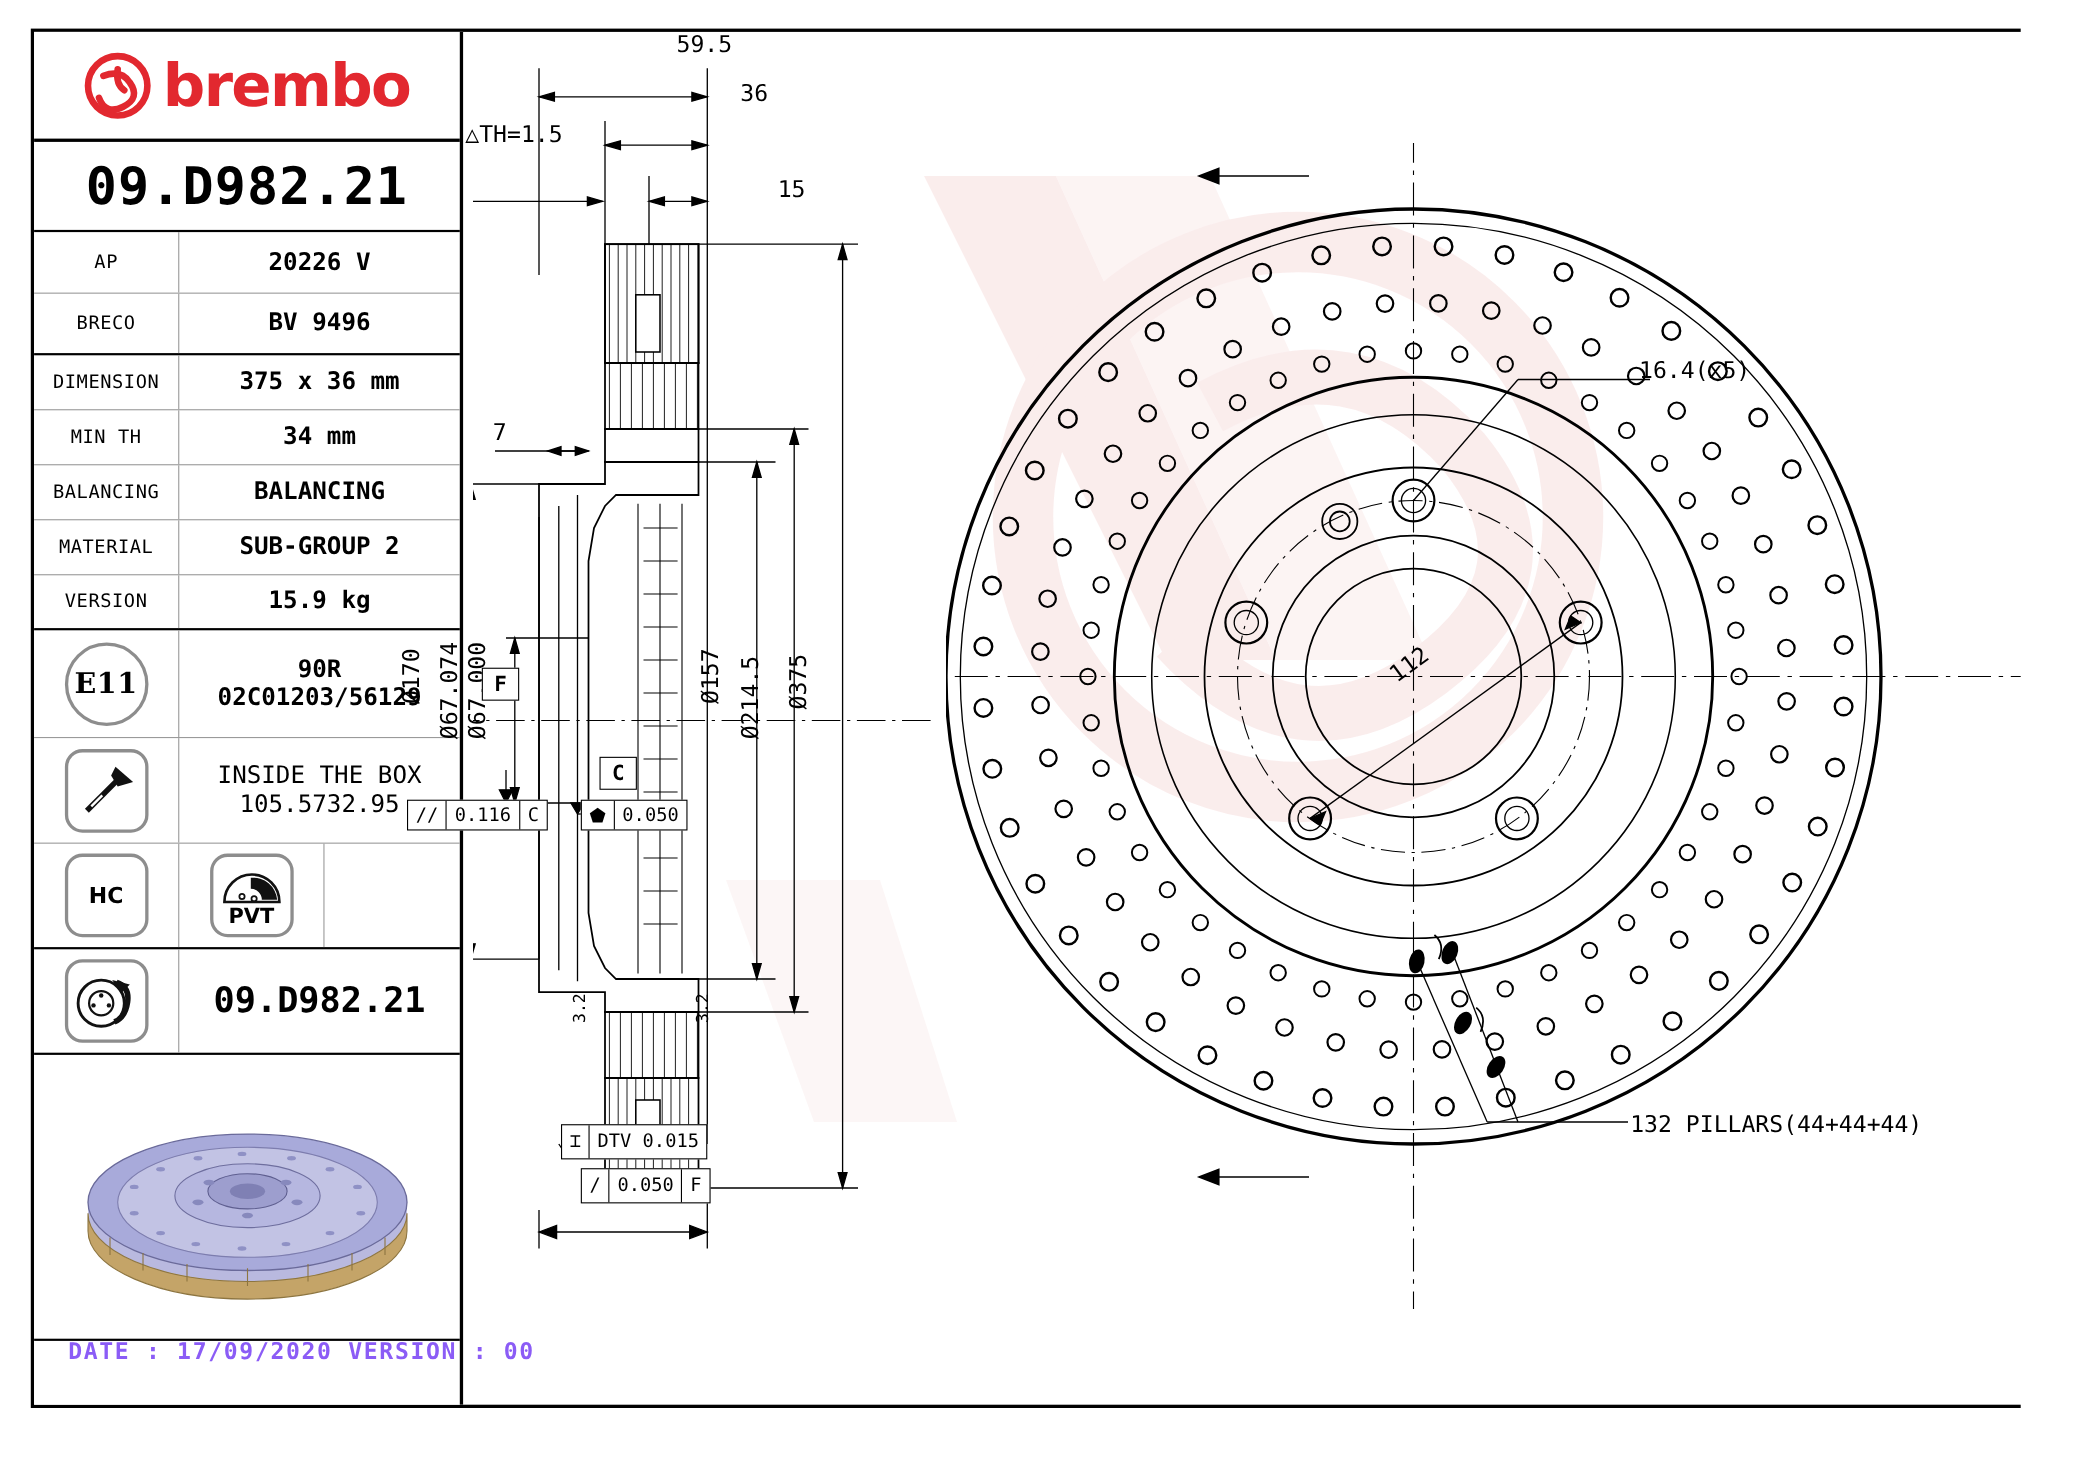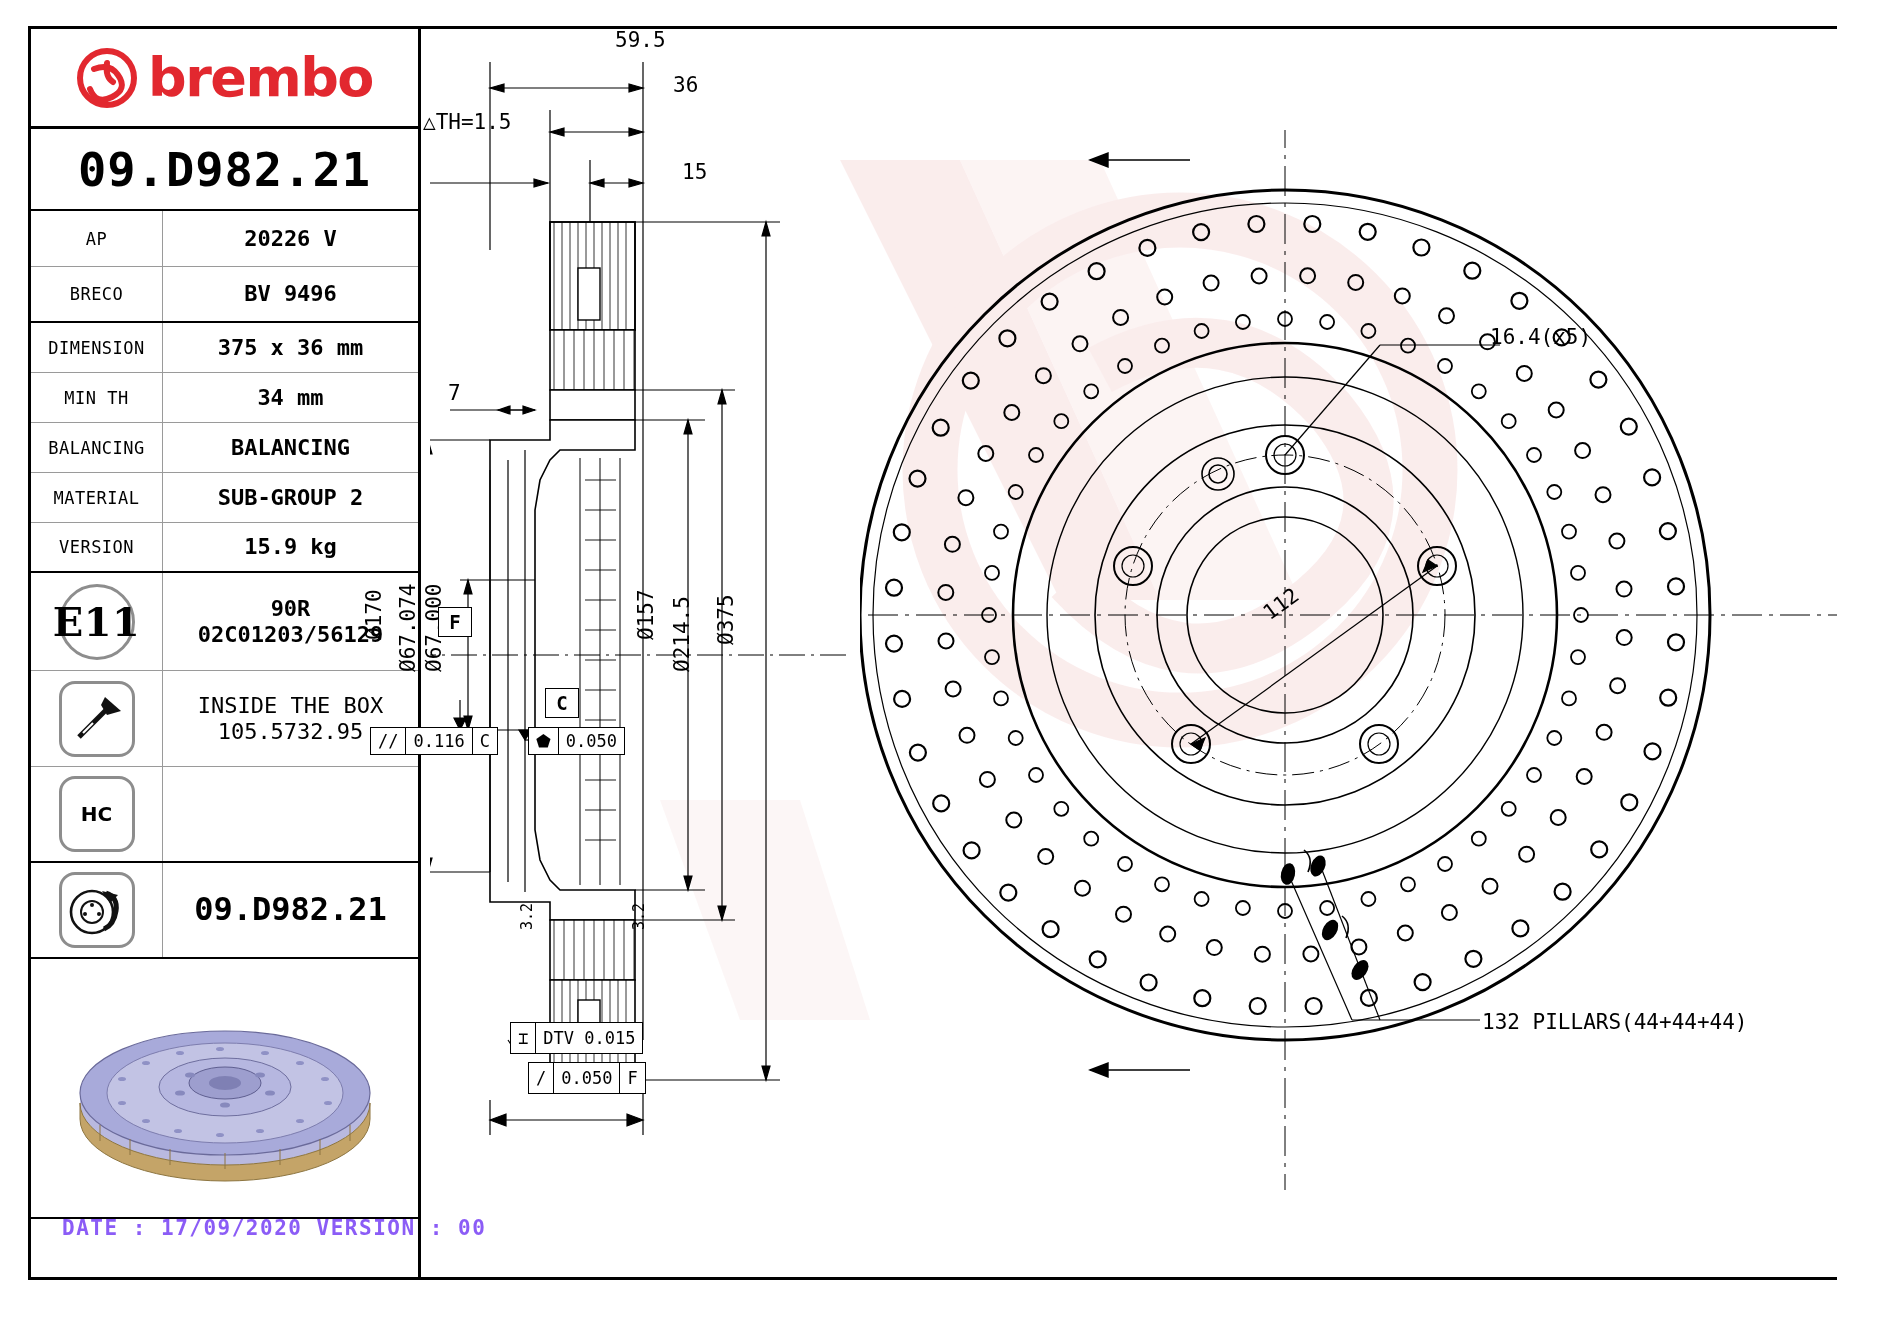--- a/index.html
+++ b/index.html
@@ -73,21 +73,21 @@
   }
   #partno-text {
     font-size: 47px; font-weight: bold; letter-spacing: 1px; color: #000;
   }
   
   .emark-circle {
     width: 76px; height: 76px; border-radius: 50%;
     border: 3px solid #8d8d8d;
     display: flex; align-items: center; justify-content: center;
     font-family: "DejaVu Serif", serif;
-    font-size: 40px; font-weight: bold; color: #000;
+    font-size: 26px; font-weight: bold; color: #000;
   }
   .badge-box {
     width: 76px; height: 76px; border-radius: 16px;
     border: 3px solid #8d8d8d;
     display: flex; align-items: center; justify-content: center;
     position: relative; background: #fff;
   }
   .hc-text { font-size: 20px; font-weight: bold; font-family: "DejaVu Sans", sans-serif; }
   .pvt-text {
     position: absolute; bottom: 5px; left: 0; right: 0;
@@ -240,20 +240,31 @@
       <div class="scell-r">
         <span>INSIDE THE BOX</span>
         <span>105.5732.95</span>
       </div>
     </div>
 
     <div class="srow thick" style="height:96px">
       <div class="icon-dual">
         <div class="badge-box">
           <span class="hc-text">HC</span>
+        </div>
+      </div>
+      <div class="icon-dual" style="border-right:1.5px solid #9a9a9a">
+        <div class="badge-box">
+          <svg width="62" height="42" viewBox="0 0 62 42" style="margin-bottom:14px">
+            <path d="M6 34 A25 25 0 0 1 56 34 Z" fill="none" stroke="#111" stroke-width="2.4"></path>
+            <path d="M30 12 A22 22 0 0 1 54 32 L40 32 A10 10 0 0 0 30 22 Z" fill="#111"></path>
+            <circle cx="22" cy="29" r="2.4" fill="none" stroke="#111" stroke-width="1.6"></circle>
+            <circle cx="33" cy="31" r="2.4" fill="none" stroke="#111" stroke-width="1.6"></circle>
+          </svg>
+          <span class="pvt-text">PVT</span>
         </div>
       </div>
       <div style="flex:1"></div>
     </div>
 
     <div class="srow thick" style="height:96px">
       <div class="scell-l">
         <div class="badge-box">
           <svg width="62" height="62" viewBox="0 0 62 62">
             <circle cx="26" cy="33" r="21" fill="none" stroke="#111" stroke-width="2.6"></circle>
@@ -486,21 +497,21 @@
     </g>
 
     <g stroke="#000" fill="none" stroke-width="1.2">
       <path d="M78 1000 L86 1012 L96 992"></path>
       <path d="M190 1000 L198 1012 L208 992"></path>
     </g>
   </svg>
 
   <div class="dim" style="left:615px;top:28px">59.5</div>
   <div class="dim" style="left:673px;top:73px">36</div>
-  <div class="dim" style="left:682px;top:160px">15</div>
+  <div class="dim" style="left:707px;top:160px">15</div>
   <div class="dim" style="left:423px;top:110px">△TH=1.5</div>
   <div class="dim" style="left:448px;top:381px">7</div>
 
   <div class="dim rot90" style="left:362px;top:640px">Ø170</div>
   <div class="dim rot90" style="left:396px;top:672px">Ø67.074</div>
   <div class="dim rot90" style="left:422px;top:672px">Ø67.000</div>
   <div class="dim rot90" style="left:634px;top:640px">Ø157</div>
   <div class="dim rot90" style="left:670px;top:672px">Ø214.5</div>
   <div class="dim rot90" style="left:714px;top:645px">Ø375</div>
 

